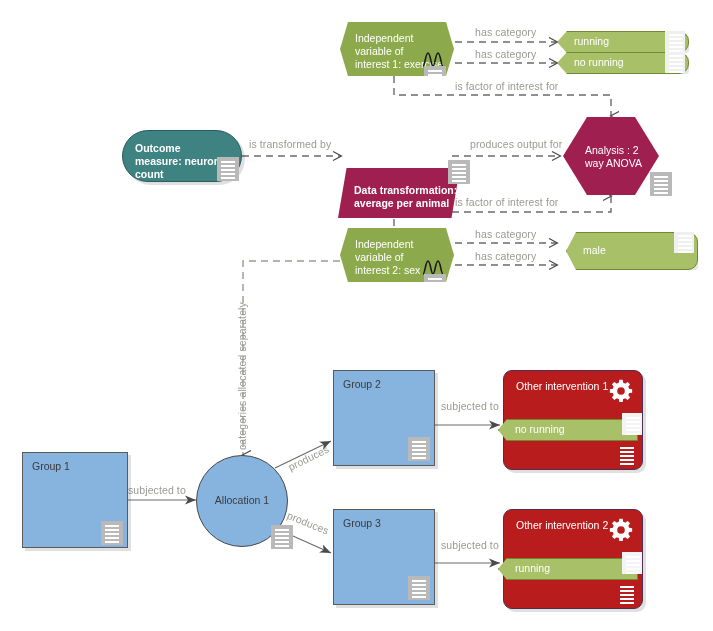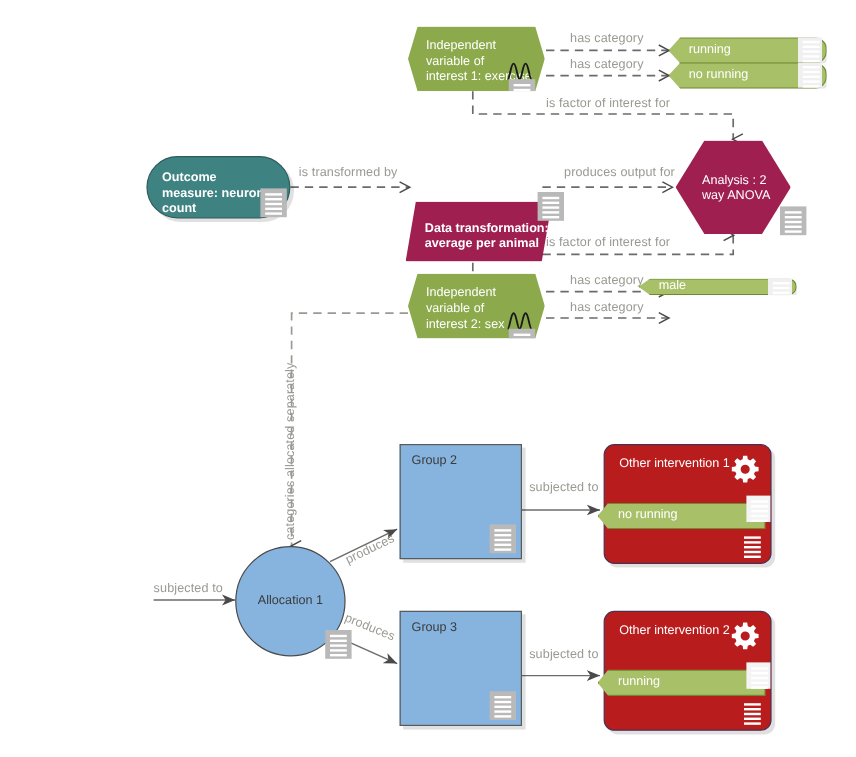--- a/index.html
+++ b/index.html
@@ -326,26 +326,30 @@
 variable of
 interest 2: sex</div>
     <div class="curve-icon" style="left:82px; top:30px;">
       <svg width="26" height="18" viewBox="0 0 26 18">
         <path d="M1,16 C3,16 3.5,3 6,3 C8.5,3 9,16 11,16 C13,16 13.5,3 16,3 C18.5,3 19,16 21,16" fill="none" stroke="#1b1b1b" stroke-width="1.6"></path>
       </svg>
     </div>
     <div class="note-icon" style="left:84px; top:46px;"></div>
   </div>
 
-  <div class="node chip-node" style="left:532px; top:232px; width:132px; height:14px;">
+  <div class="node chip-node" style="left:566px; top:232px; width:132px; height:38px;">
     <div class="node-label">male</div>
     <div class="note-icon light" style="left:107px; top:-2px; width:20px; height:22px; background:#f0f0f0;"></div>
   </div>
 
 
+  <div class="node rect-node" style="left:22px; top:452px; width:106px; height:96px;">
+    <div class="node-label">Group 1</div>
+    <div class="note-icon" style="left:78px; top:68px;"></div>
+  </div>
 
   <div class="node circle-node" style="left:196px; top:455px; width:92px; height:92px;">
     <div class="node-label">Allocation 1</div>
   </div>
   <div class="note-icon" style="left:271px; top:525px;"></div>
 
   <div class="node rect-node" style="left:333px; top:370px; width:102px; height:96px;">
     <div class="node-label">Group 2</div>
     <div class="note-icon" style="left:74px; top:66px;"></div>
   </div>

